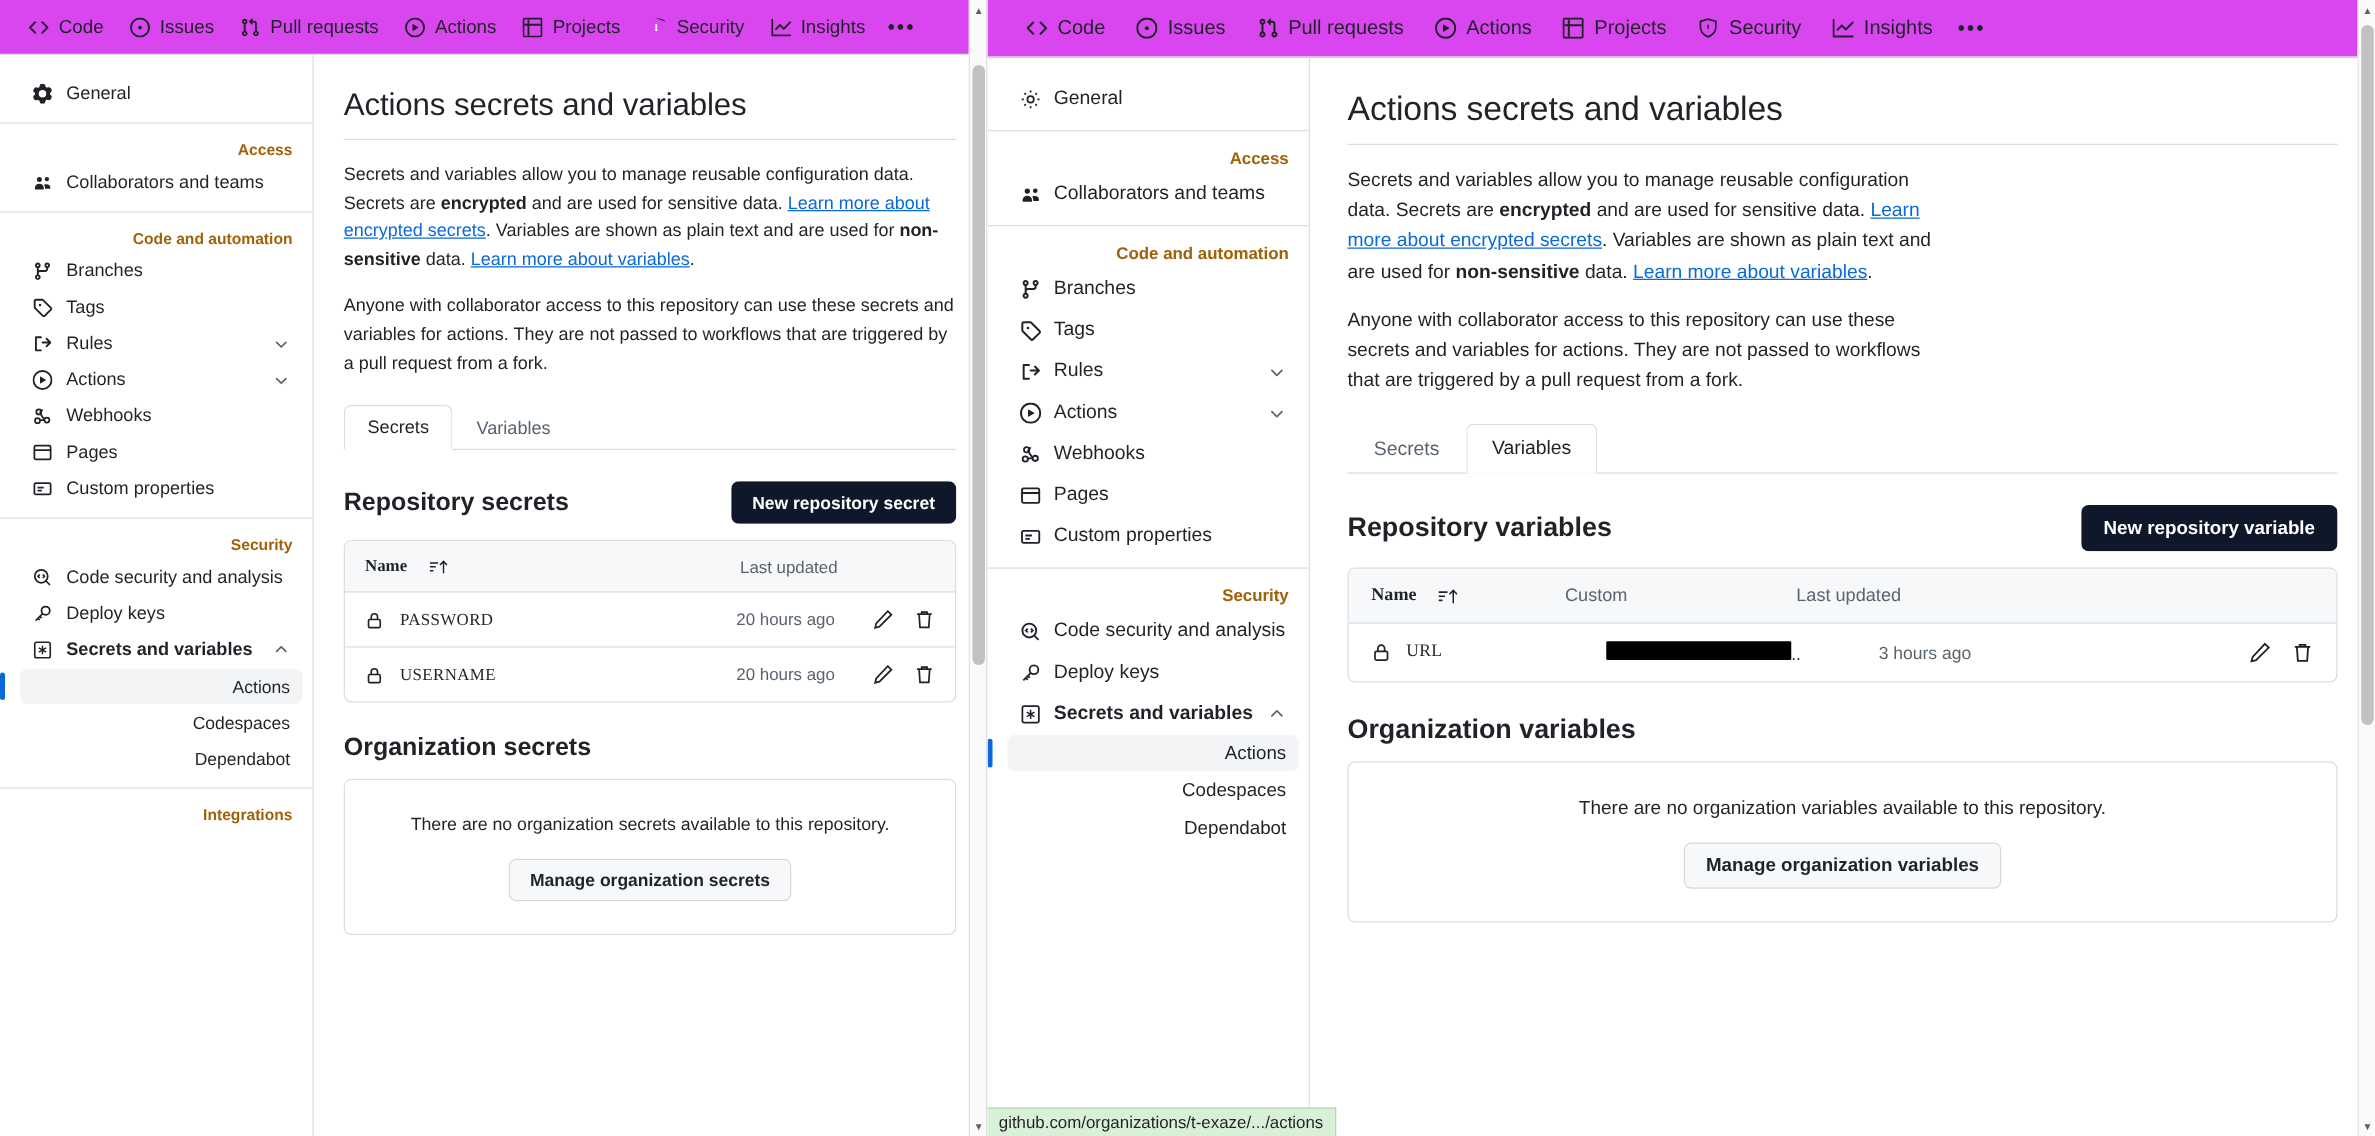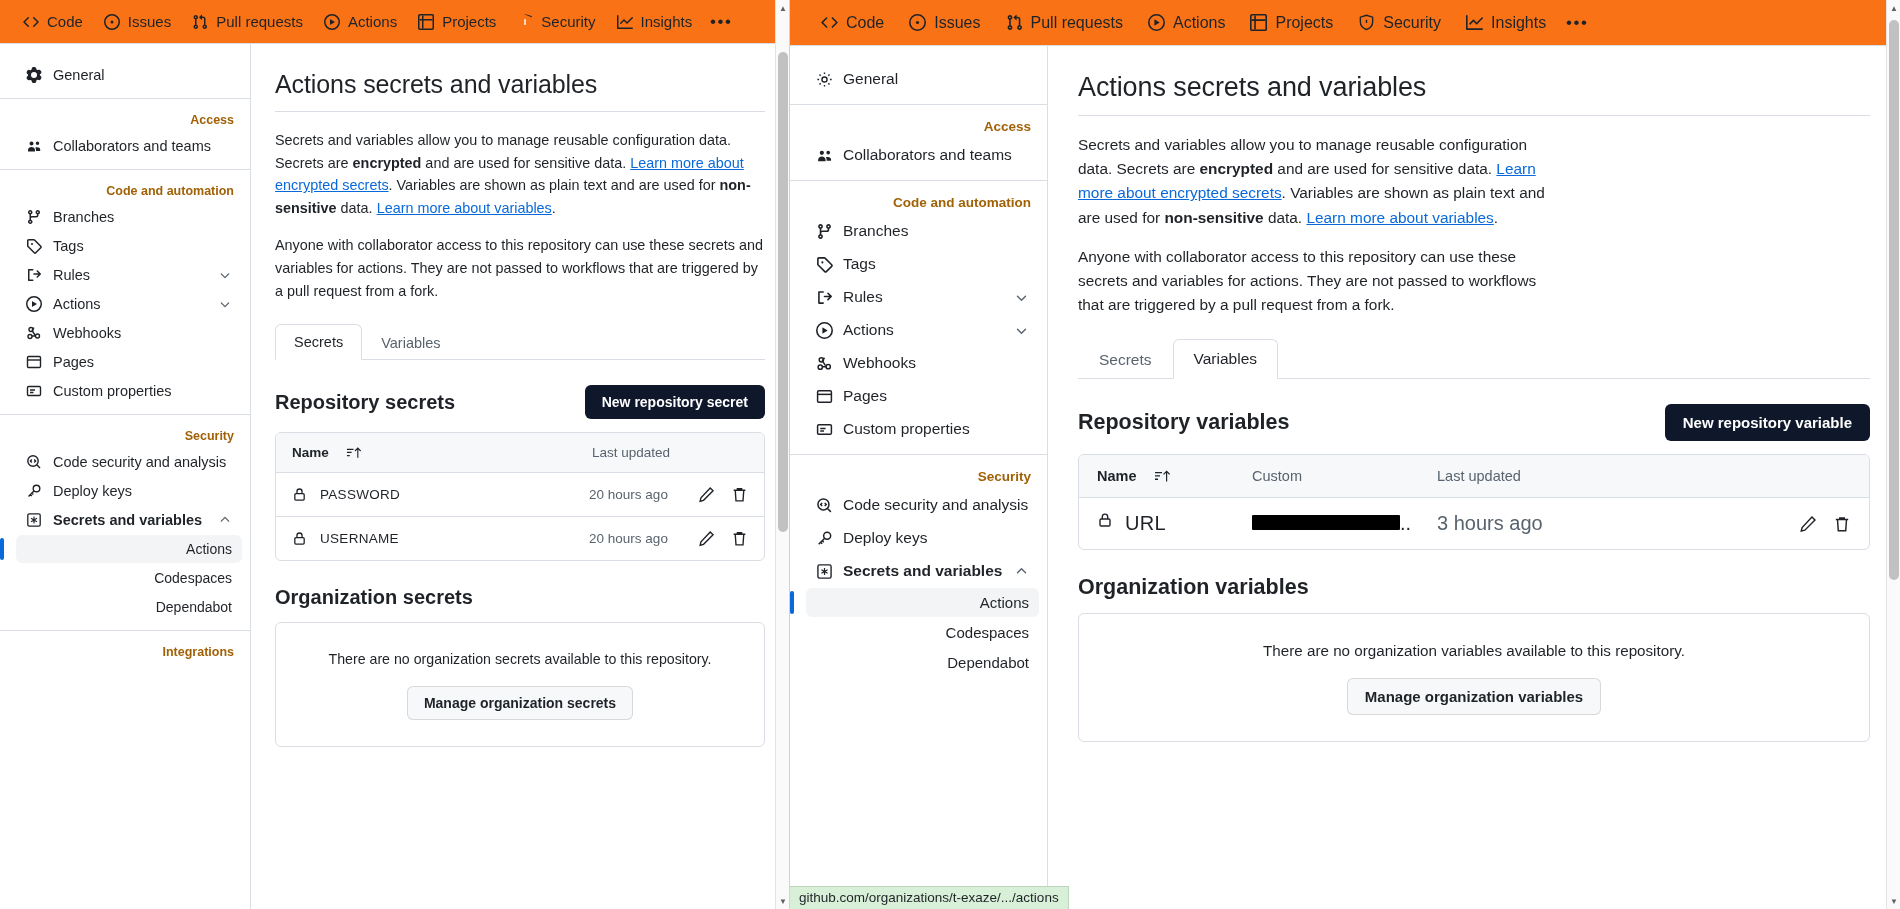--- a/index.html
+++ b/index.html
@@ -15,21 +15,21 @@
   
   .panel { position: relative; height: 909px; background: #fff; overflow: hidden; }
   .panel-left  { width: 790px; border-right: 1px solid #cfd3d8; }
   .panel-right { width: 1110px; }
 
   
   .repo-nav {
     display: flex; align-items: center;
     height: 44px; padding-left: 14px;
     border-bottom: 1px solid #d8dee4;
-    background: #f97316;
+    background: #d946ef;
     gap: 3px;
   }
   .panel-right .repo-nav { padding-left: 20px; height: 46px; }
   .repo-nav-item {
     display: flex; align-items: center; gap: 7px;
     padding: 5px 9px; border-radius: 6px;
     font-size: 15px; color: #1f2328; white-space: nowrap;
     cursor: pointer;
   }
   .panel-right .repo-nav-item { font-size: 16px; padding: 5px 11px; gap: 8px; }
@@ -126,23 +126,23 @@
     border-bottom: 1px solid #d8dee4; padding: 12px 16px;
     font-size: 13.5px; font-weight: 600; color: #1f2328;
   }
   .panel-right .tbl-head { font-size: 14.5px; padding: 13px 18px; }
   .tbl-head .col-value { color: #59636e; font-weight: 400; }
   .tbl-head .col-upd { color: #59636e; font-weight: 400; }
   .tbl-row {
     display: flex; align-items: center; padding: 13px 16px;
     border-bottom: 1px solid #d8dee4; font-size: 13.5px;
   }
-  .panel-right .tbl-row { font-size: 20px; padding: 14px 18px; }
+  .panel-right .tbl-row { font-size: 14px; padding: 14px 18px; gap: 33px; }
   .tbl-row:last-child { border-bottom: none; }
-  .col-name { display: flex; align-items: flex-start; gap: 11px; }
+  .col-name { display: flex; align-items: flex-end; gap: 11px; font-family: Liberation Serif, serif; }
   .sort-ico { display: inline-flex; margin-left: 6px; }
   .name-txt { letter-spacing: .3px; }
   .redacted { background: #000; height: 15px; border-radius: 1px; display: inline-block; }
   .row-actions { display: flex; gap: 16px; margin-left: auto; color: #1f2328; }
   .row-actions span { display: flex; cursor: pointer; }
 
   
   .L .col-name { width: 300px; }
   .L .col-upd  { width: 110px; color: #59636e; }
   

